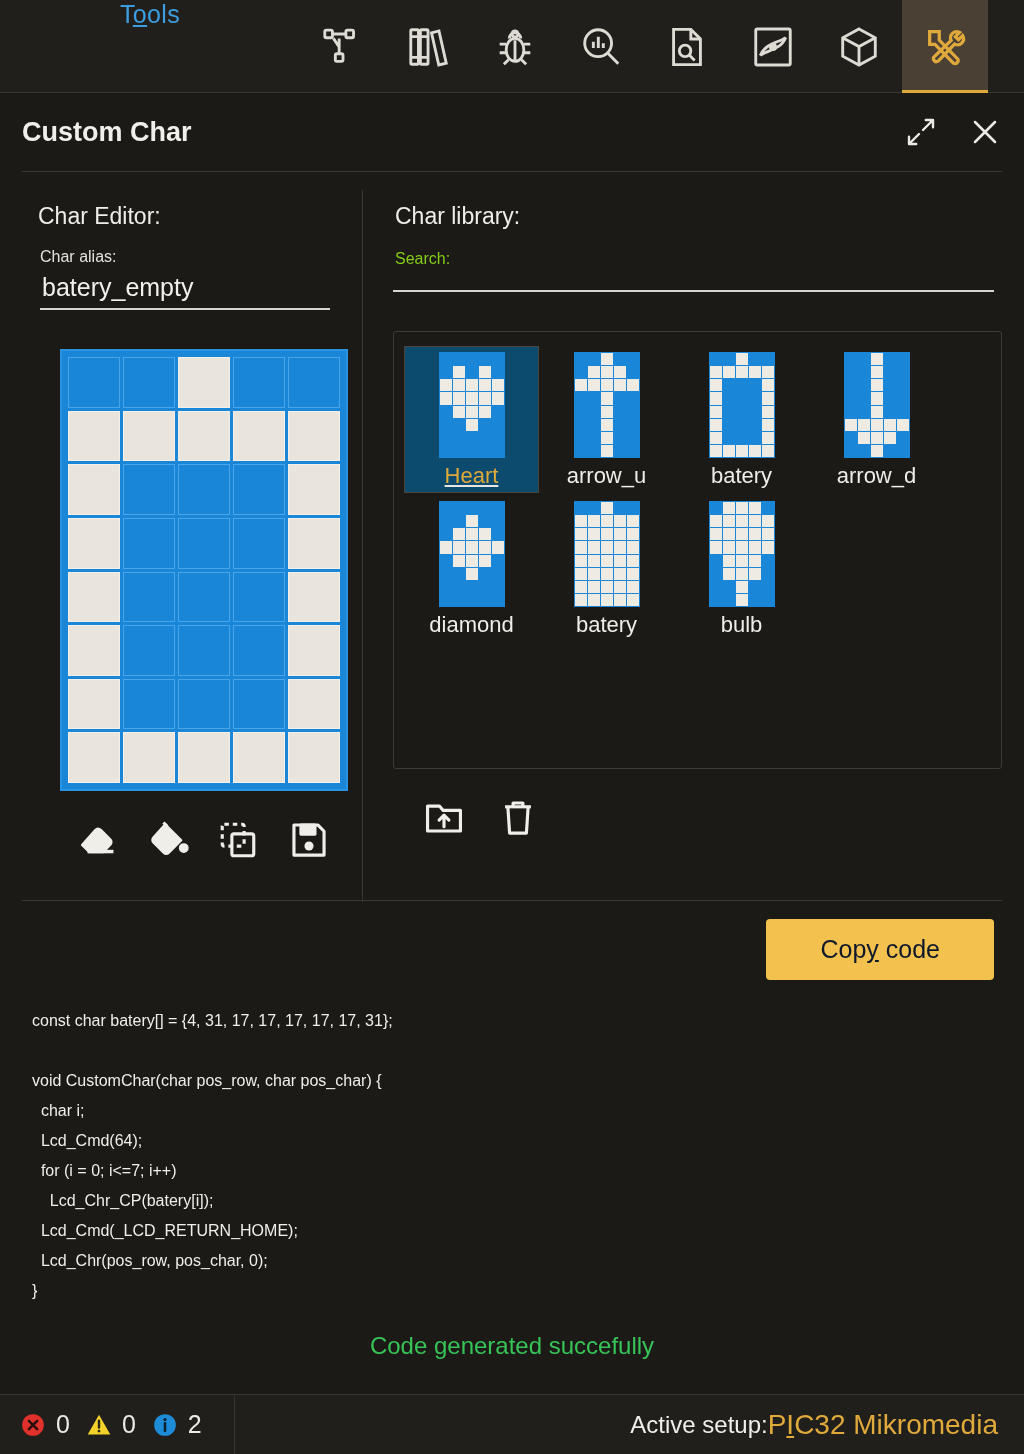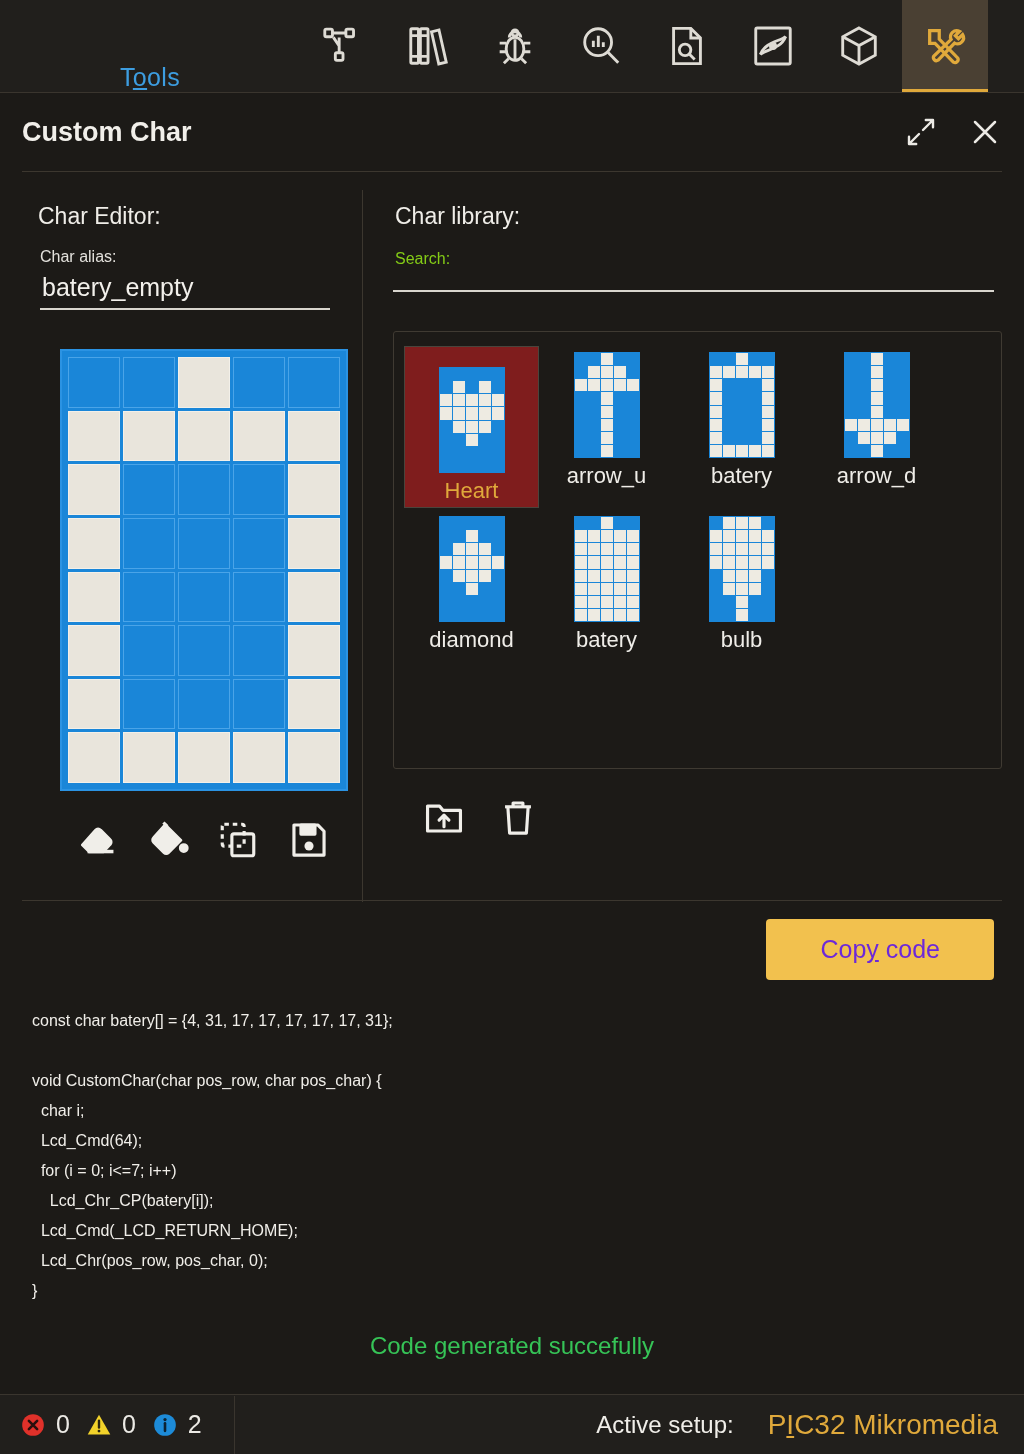--- a/index.html
+++ b/index.html
@@ -13,21 +13,21 @@
     color: #e8e6e1;
     overflow: hidden;
     position: relative;
   }
 
   
   #toolbar {
     height: 93px;
     background: #211f1c;
     display: flex;
-    align-items: flex-end;
+    align-items: flex-start;
     border-bottom: 1px solid #3a352e;
     position: relative;
   }
   #toolbar-menu {
     width: 300px;
     display: flex;
     align-items: center;
     justify-content: center;
   }
   .menu-label {
@@ -205,23 +205,24 @@
   }
   .lib-item {
     width: 135px;
     display: flex;
     flex-direction: column;
     align-items: center;
     padding: 6px 0 4px 0;
     margin-bottom: 2px;
   }
   .lib-item.selected {
-    background: #7f1d1d;
+    background: #0c4a6e;
     border: 1px solid #4a443c;
-    padding: 20px 0 3px 0;
+    padding: 5px 0 3px 0;
+    text-decoration: underline;
   }
   .lib-bitmap {
     width: 66px; height: 106px;
     background: #1a86d8;
     display: grid;
     grid-template-columns: repeat(5, 1fr);
     grid-template-rows: repeat(8, 1fr);
     gap: 1px;
     padding: 1px;
   }
@@ -249,21 +250,21 @@
   #code-section {
     padding: 18px 22px 0 22px;
   }
   #copy-row {
     display: flex;
     justify-content: flex-end;
     padding-right: 8px;
   }
   #copy-code-button {
     background: #f2c14e;
-    color: #6d28d9;
+    color: #0f172a;
     border: none;
     border-radius: 4px;
     font-size: 25px;
     font-family: "Liberation Sans", sans-serif;
     padding: 16px 54px;
     cursor: pointer;
   }
   #copy-code-button .acc { text-decoration: underline; }
   #code-text {
     margin: 26px 0 0 10px;
@@ -297,21 +298,20 @@
     height: 58px;
     padding: 0 26px 0 20px;
     border-right: 1px solid #3a352e;
   }
   .badge-num { font-size: 25px; color: #eceae5; margin-right: 6px;}
   .sbicon { width: 26px; height: 26px; display:flex; align-items:center; justify-content:center;}
   #setup-area {
     margin-left: auto;
     display: flex;
     align-items: center;
-    gap: 34px;
     padding-right: 26px;
   }
   #setup-label { font-size: 24px; color: #f0eee9; }
   #setup-value { font-size: 28px; color: #e0a93b; }
   #setup-value .acc { text-decoration: underline; }
 </style>
 </head>
 <body>
 
 <div id="toolbar">

